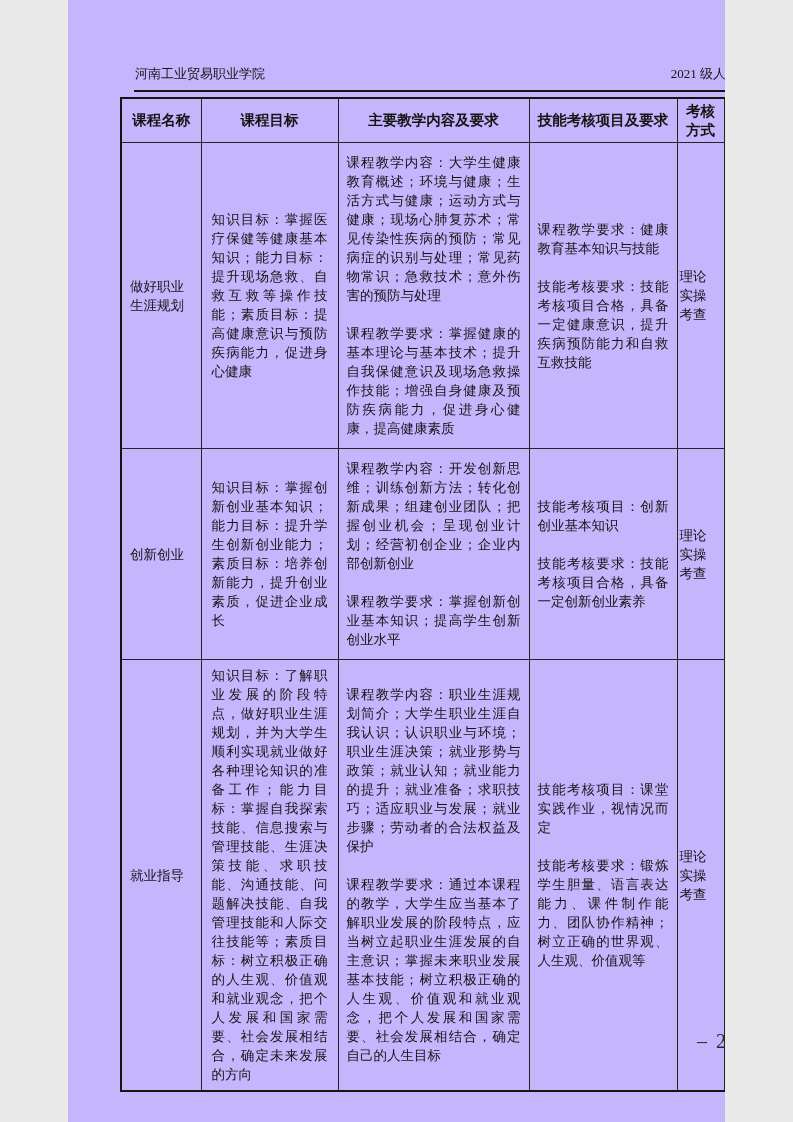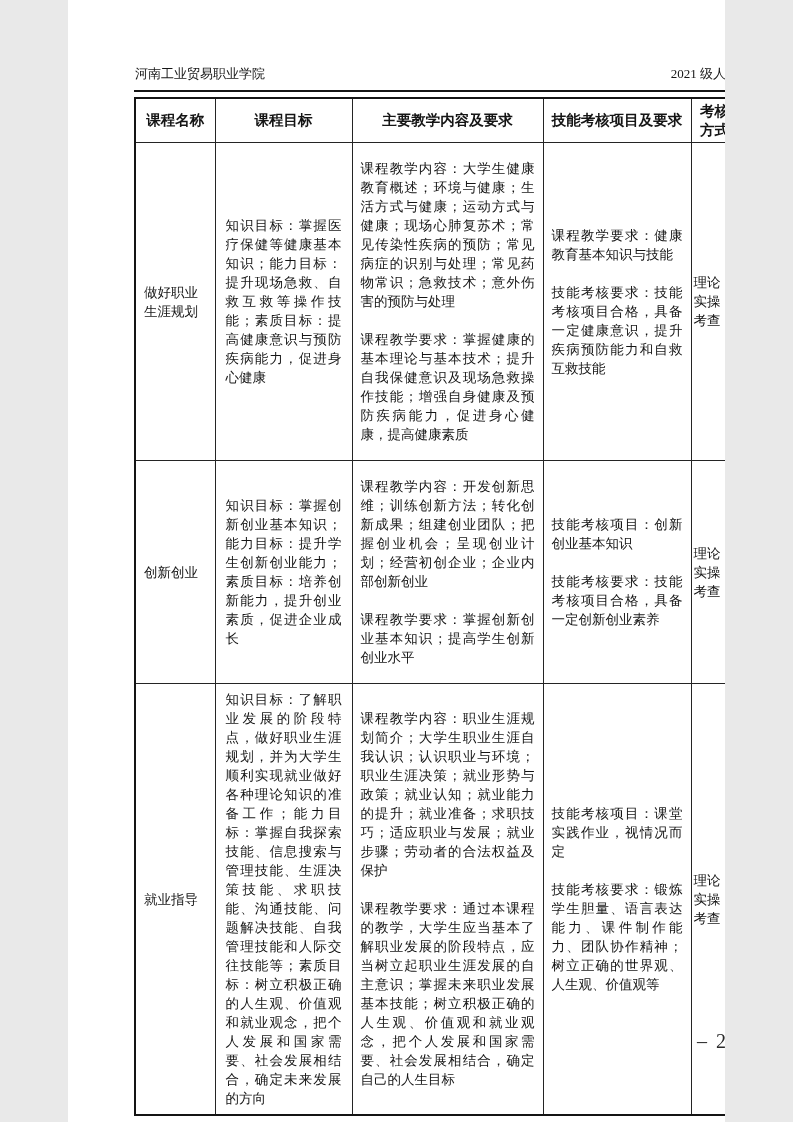--- a/index.html
+++ b/index.html
@@ -6,21 +6,21 @@
     margin: 0;
     padding: 0;
     background: #e9e9e9;
     font-family: "Liberation Serif", "DejaVu Serif", serif;
   }
   .page {
     position: relative;
     width: 657px;
     height: 1122px;
     margin: 0 auto;
-    background: #ffffff;
+    background: #c4b5fd;
     color: #151515;
     overflow: hidden;
     text-decoration: underline;
   }
   .page-header {
     position: absolute;
     top: 66px;
     left: 67px;
     width: 656px;
     display: flex;
@@ -33,21 +33,21 @@
     position: absolute;
     top: 90px;
     left: 66px;
     width: 657px;
     height: 2px;
     background: #141414;
   }
   table.course-table {
     position: absolute;
     top: 97px;
-    left: 66px;
+    left: 52px;
     width: 650px;
     border-collapse: collapse;
     table-layout: fixed;
     border: 2px solid #141414;
     font-size: 13.5px;
     line-height: 19px;
   }
   .course-table th, .course-table td {
     border: 1px solid #242424;
     vertical-align: middle;
@@ -61,21 +61,21 @@
     text-align: center;
     white-space: pre-line;
     height: 43px;
     padding: 0 2px;
   }
   .r0 { height: 272px; }
   .r1 { height: 191px; }
   .r2 { height: 404px; }
   .c-name { padding: 0 8px; text-align: left; }
   .c-obj { padding: 6px 10px; text-align: justify; }
-  .c-content, .c-assess { padding: 16px 8px; text-align: justify; }
+  .c-content, .c-assess { padding: 10px 8px; text-align: justify; }
   .c-content p, .c-assess p { margin: 0; }
   .c-content p + p, .c-assess p + p { margin-top: 19px; }
   .c-method {
     text-align: left;
     white-space: pre-line;
     padding: 0 2px;
   }
   .c-hours { text-align: center; padding: 0 2px; }
   .page-footer {
     position: absolute;

